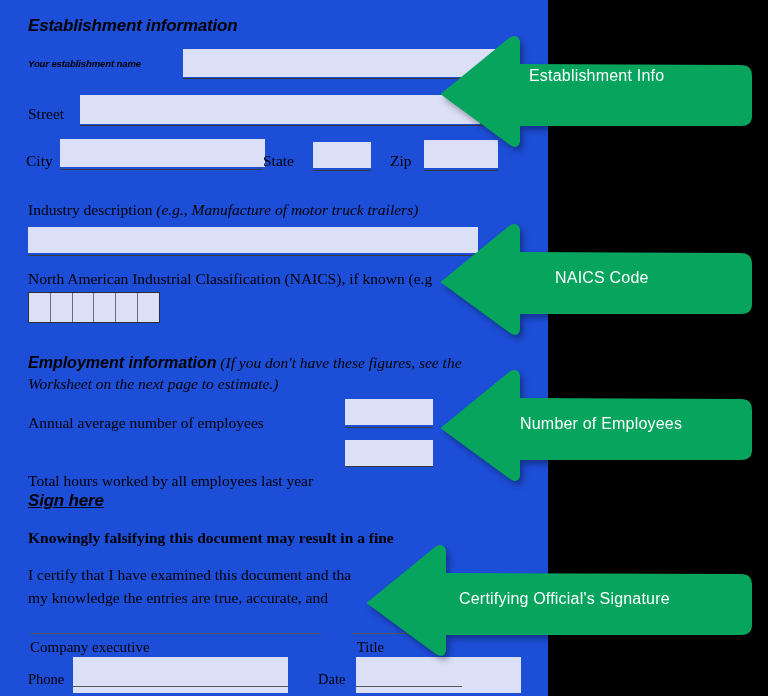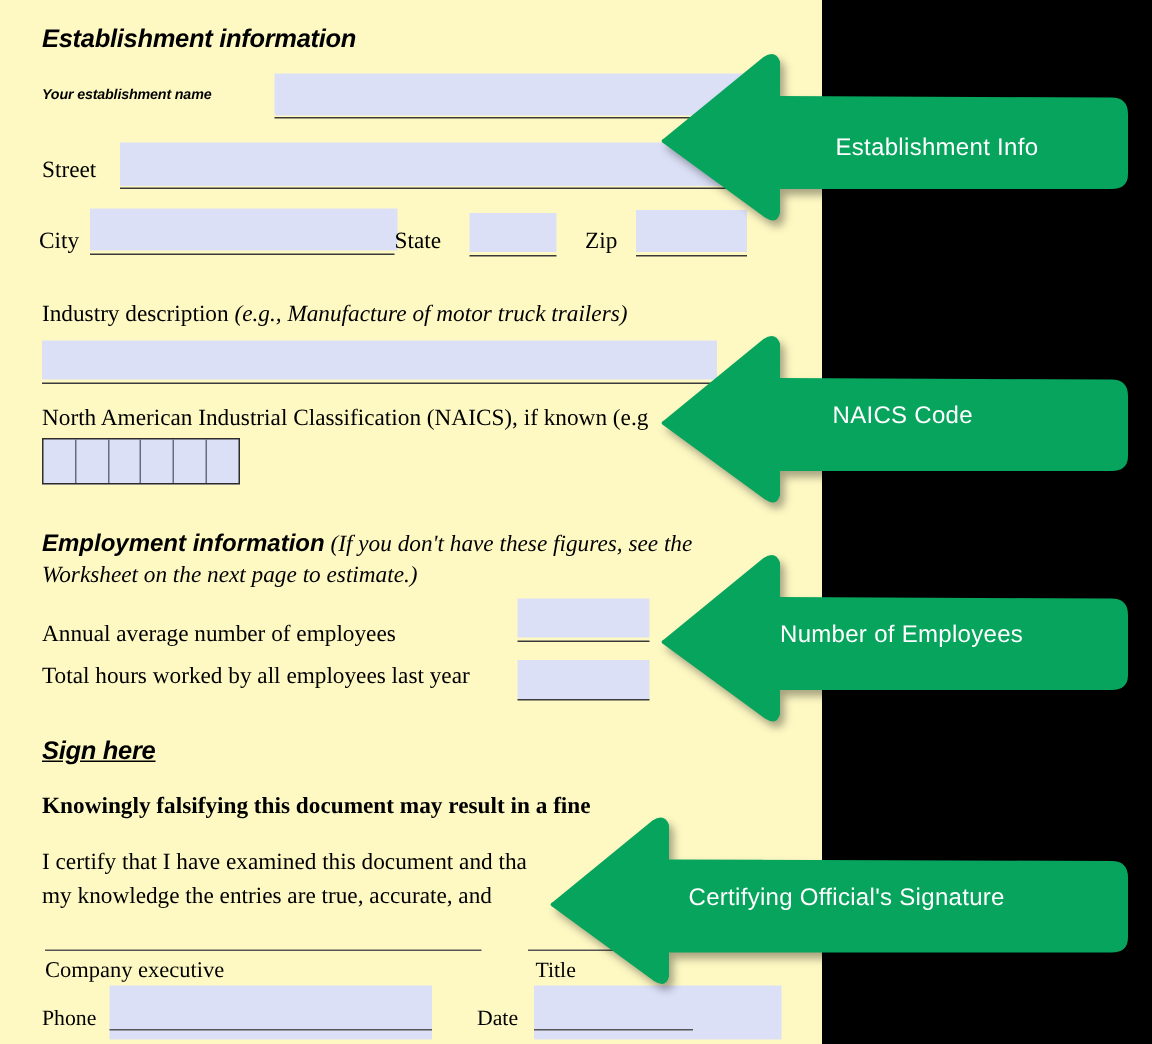--- a/index.html
+++ b/index.html
@@ -15,21 +15,21 @@
     background: #000000;
     overflow: hidden;
     font-family: "Liberation Serif", "DejaVu Serif", serif;
   }
   
   #page {
     position: absolute;
     left: 0; top: 0;
     width: 548px;
     height: 696px;
-    background: #fef9c3;
+    background: #1d4ed8;
   }
   .doc {
     position: absolute;
     left: 0; top: 0;
     width: 548px;
     height: 696px;
   }
   .sec-head {
     position: absolute;
     font-family: "Liberation Sans", "DejaVu Sans", sans-serif;
@@ -157,21 +157,21 @@
 
       <div class="wrapser" style="left:28px; top:352px; width:455px;">
         <b style="font-family:'Liberation Sans', sans-serif; font-style:italic; font-size:16px;">Employment information</b>
         <i>(If you don't have these figures, see the Worksheet on the next page to estimate.)</i>
       </div>
 
       <div class="serif" style="left:28px; top:414px;">Annual average number of employees</div>
       <div class="fill" style="left:345px; top:399px; width:88px; height:26px;"></div>
       <div class="rule" style="left:345px; top:427px; width:88px;"></div>
 
-      <div class="serif" style="left:28px; top:442px;">Total hours worked by all employees last year</div>
+      <div class="serif" style="left:28px; top:472px;">Total hours worked by all employees last year</div>
       <div class="fill" style="left:345px; top:440px; width:88px; height:26px;"></div>
       <div class="rule" style="left:345px; top:466px; width:88px;"></div>
 
       <div class="sec-head" style="left:28px; top:491px; font-size:17px;text-decoration:underline;">Sign here</div>
 
       <div class="serif" style="left:28px; top:566px;">I certify that I have examined this document and tha</div>
 
       <div class="serif bold" style="left:28px; top:529px; font-size:15.5px;">Knowingly falsifying this document may result in a fine</div>
       <div class="serif" style="left:28px; top:589px;">my knowledge the entries are true, accurate, and</div>
 
@@ -189,21 +189,21 @@
       <div class="fill" style="left:356px; top:657px; width:165px; height:36px;"></div>
       <div class="rule thin" style="left:356px; top:686px; width:106px;"></div>
     </div>
   </div>
 
   <div class="callout" style="left:441px; top:34px; width:312px; height:112px;">
     <svg width="312" height="112" viewBox="0 0 312 112" aria-hidden="true">
       <path fill="#06a45d" d="M 2 58 L 68 4 Q 76 -1 79 7 L 79 30 L 300 31 Q 311 31 311 42 L 311 82
                Q 311 92 300 92 L 79 92 L 79 108 Q 77 116 69 111 L 2 62 Q -2 60 2 58 Z"></path>
     </svg>
-    <span class="lbl" style="left:88px; top:56px;margin-left:28px;">Establishment Info</span>
+    <span class="lbl" style="left:88px; top:33px;">Establishment Info</span>
   </div>
 
   <div class="callout" style="left:441px; top:222px; width:312px; height:112px;">
     <svg width="312" height="112" viewBox="0 0 312 112" aria-hidden="true">
       <path fill="#06a45d" d="M 2 58 L 68 4 Q 76 -1 79 7 L 79 30 L 300 31 Q 311 31 311 42 L 311 82
                Q 311 92 300 92 L 79 92 L 79 108 Q 77 116 69 111 L 2 62 Q -2 60 2 58 Z"></path>
     </svg>
     <span class="lbl" style="left:114px; top:47px;">NAICS Code</span>
   </div>
 

